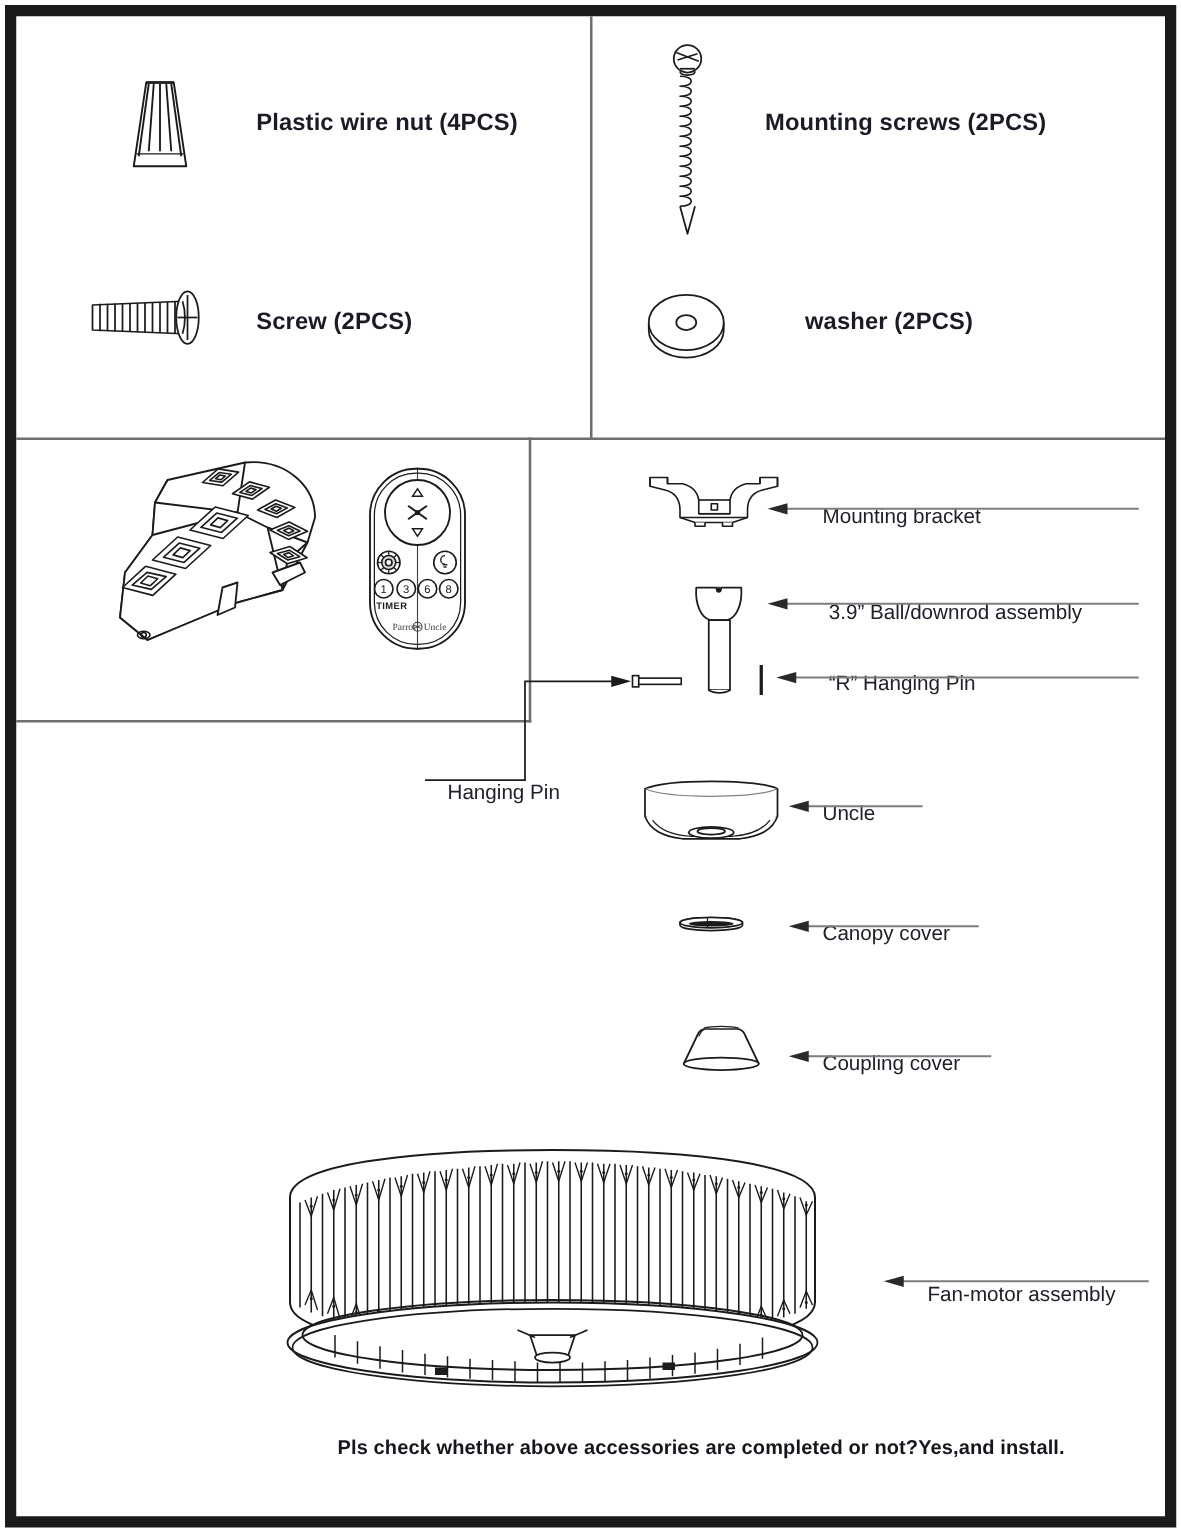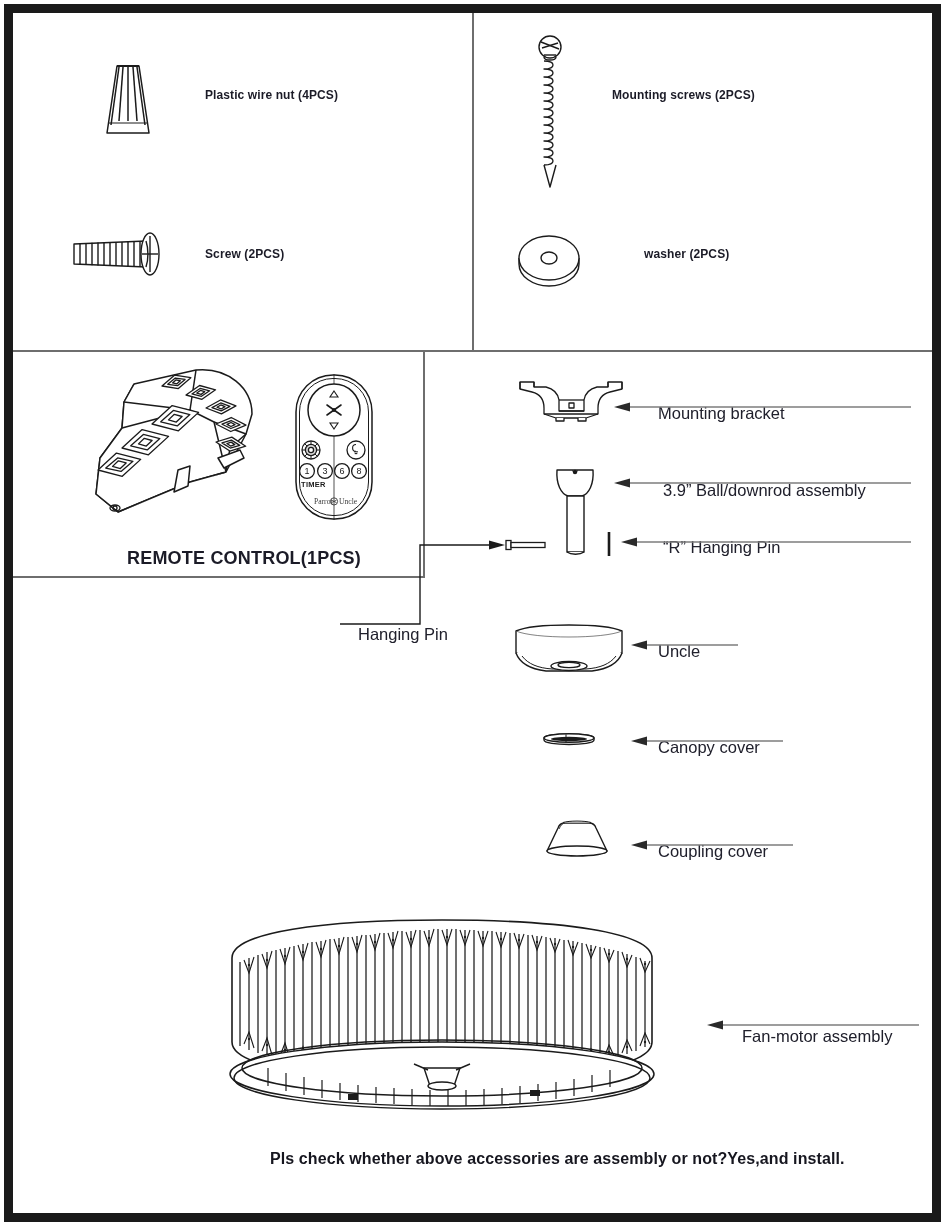--- a/index.html
+++ b/index.html
@@ -17,21 +17,21 @@
   .vline{width:2px;}
   .hline{height:2px;}
 
   .svgwrap{position:absolute;}
   .svgwrap svg{display:block;overflow:visible;}
 
   .lbl{
     position:absolute;color:#1b1b27;white-space:nowrap;
     font-family:"Liberation Sans",sans-serif;
   }
-  .lbl-acc{font-size:12px;font-weight:bold;letter-spacing:.1px;}
+  .lbl-acc{font-size:19px;font-weight:bold;letter-spacing:.1px;}
   .lbl-right{font-size:16.5px;font-weight:normal;color:#20202c;margin-top:20px;}
   .lbl-remote{font-size:18px;font-weight:bold;letter-spacing:.2px;}
   .lbl-footer{font-size:16px;font-weight:bold;letter-spacing:.1px;color:#16161f;}
 </style>
 </head>
 <body>
 
 <div id="page">
   <div id="frame"></div>
 
@@ -237,21 +237,20 @@
 
       <g>
         <text x="21" y="132" fill="#3a3a3a" font-family="Liberation Serif, serif" font-size="7.6">Parrot</text>
         <circle cx="41" cy="129.4" r="3.6" fill="none" stroke="#3a3a3a" stroke-width="0.9"></circle>
         <path d="M38.6,128.2 L43.4,130.6 M38.6,130.6 L43.4,128.2" stroke="#3a3a3a" stroke-width="0.8"></path>
         <text x="46" y="132" fill="#3a3a3a" font-family="Liberation Serif, serif" font-size="7.6">Uncle</text>
       </g>
     </svg>
   </div>
 
-  <div class="lbl lbl-remote" style="left:127px;top:548px;">REMOTE CONTROL(1PCS)</div>
 
   <div class="svgwrap" style="left:516px;top:378px;width:110px;height:44px;">
     <svg width="110" height="44" viewBox="0 0 110 44">
       <g fill="#fff" stroke="#1b1b1b" stroke-width="1.3" stroke-linejoin="round">
         <path d="M4,4 L18,4 L18,9 L30,9 C38,11 42,16 43,22 L43,33 L68,33 L68,22
                  C69,16 73,11 81,9 L92,9 L92,4 L106,4 L106,11 L94,14
                  C86,16 82,22 82,30 L82,36 L70,40 L40,40 L28,36 L28,30
                  C28,22 24,16 16,14 L4,11 Z"></path>
         <path d="M43,22 L68,22"></path>
         <path d="M43,33 L68,33"></path>
@@ -593,14 +592,14 @@
     </svg>
   </div>
   <div class="lbl lbl-right" style="left:742px;top:1007px;">Fan-motor assembly</div>
   <div class="svgwrap" style="left:704px;top:1018px;width:215px;height:14px;">
     <svg width="215" height="14" viewBox="0 0 215 14">
       <path d="M215,7 L18,7" stroke="#7d7d7d" stroke-width="1.5" fill="none"></path>
       <path d="M3,7 L19,2.5 L19,11.5 Z" fill="#2a2a2a"></path>
     </svg>
   </div>
 
-  <div class="lbl lbl-footer" style="left:270px;top:1150px;">Pls check whether above accessories are assembly or not?Yes,and install.</div>
+  <div class="lbl lbl-footer" style="left:270px;top:1150px;">Pls check whether above accessories are completed or not?Yes,and install.</div>
 </div>
 
 </body></html>

